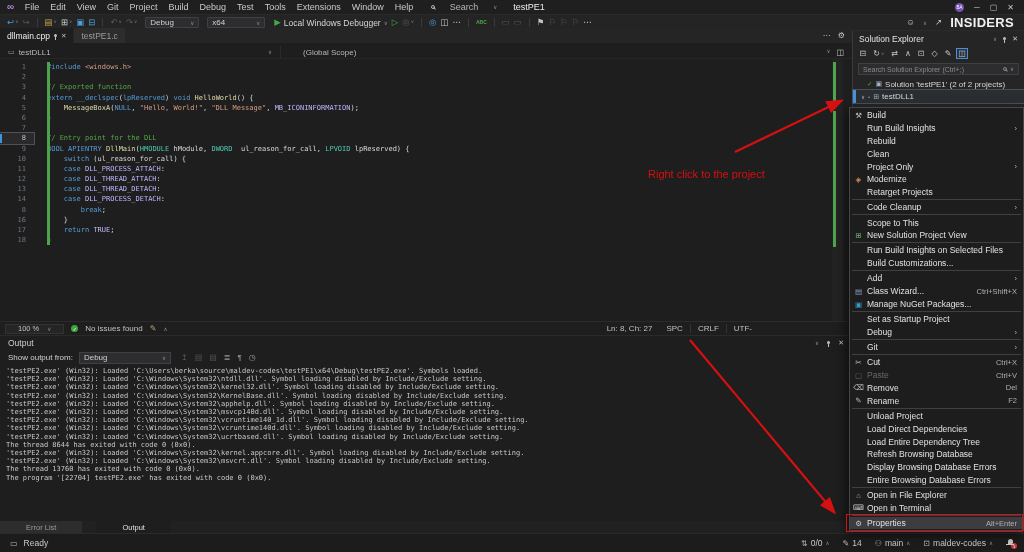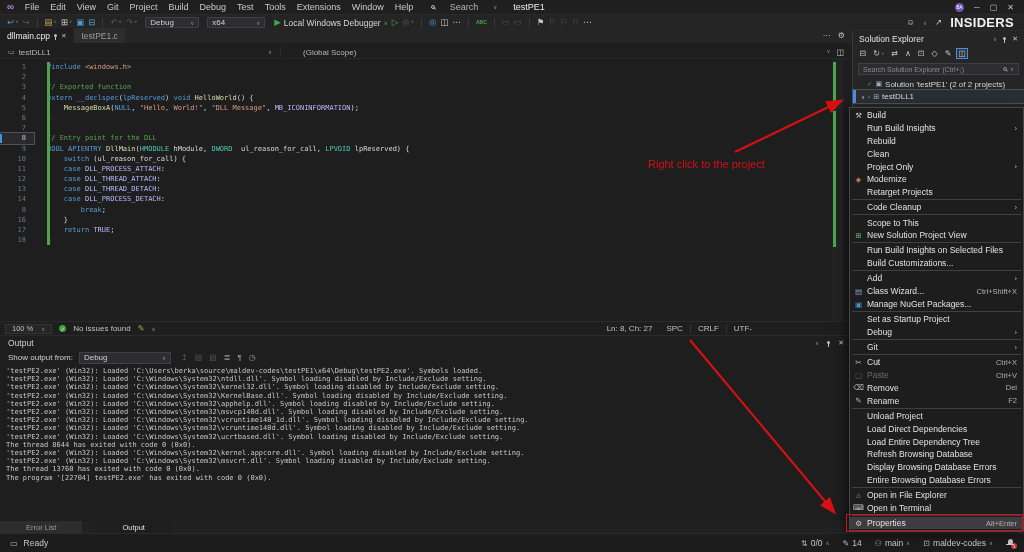--- a/index.html
+++ b/index.html
@@ -57,21 +57,21 @@
   .cl.cur .ln{background:#2a2a2d;outline:1px solid #50505a;color:#c6c6c6}
   .cl.cur::before{content:"";position:absolute;left:0;top:1px;bottom:1px;width:2px;background:#3a96dd}
   .tk-k{color:#569cd6}.tk-t{color:#4ec9b0}.tk-f{color:#dcdcaa}.tk-s{color:#d69d85}
   .tk-c{color:#57a64a}.tk-m{color:#beb7ff}.tk-p{color:#dadada}
   .strack{position:absolute;left:832px;top:0;width:11px;height:100%;background:#232324}
   .smk{position:absolute;left:833px;width:2.5px;background:#4da44d}
   .smk1{top:3px;height:45px}.smk2{top:52px;height:136px}
   
   .edstatus{position:absolute;left:0;top:321px;width:852px;height:14px;background:#1e1e1e;border-top:1px solid #2a2a2a;
             display:flex;align-items:center;gap:7px;padding:0 5px;font-size:8px;color:#c0c0c0}
-  .zoom-dd{display:flex;align-items:center;gap:8px;background:#252526;border:1px solid #333;height:10px;padding:0 6px;font-size:7.5px}
+  .zoom-dd{display:flex;align-items:center;gap:8px;background:#252526;border:1px solid #333;height:10px;padding:0 12px;font-size:7.5px}
   .chk{width:7px;height:7px;border-radius:50%;background:#3fa33f;color:#fff;font-size:5px;display:flex;align-items:center;justify-content:center;flex:none}
   .broom{color:#b5a06a;font-size:8px}
   .ed-right{margin-left:auto;display:flex;margin-right:88px}
   .ed-seg{padding:0 7px;border-left:1px solid #333}
   .ed-seg:first-child{border-left:none}
   
   .out-header{position:absolute;left:0;top:335px;width:852px;height:14px;background:#1e1e1e;border-top:1px solid #2a2a2a;
               display:flex;align-items:center;padding-left:8px;font-size:8.5px;color:#cfcfcf}
   .out-hicons{margin-left:auto;display:flex;align-items:center;gap:8px;padding-right:8px;font-size:7px;color:#c5c5c5}
   .out-toolbar{position:absolute;left:0;top:349px;width:852px;height:17px;display:flex;align-items:center;gap:6px;
@@ -119,21 +119,21 @@
   .sb-left{display:flex;align-items:center;gap:6px}
   .sb-right{margin-left:auto;display:flex;align-items:center;gap:13px}
   .sb-item{display:flex;align-items:center;gap:3px}
   .sb-ic{font-size:8px;color:#b5b5b5}
   .bell{position:relative;width:8px;height:8px}
   .bell::before{content:"";position:absolute;left:1.5px;top:0;width:5px;height:5px;background:#c9c9c9;border-radius:50% 50% 0 0}
   .bell::after{content:"";position:absolute;left:0;top:5px;width:8px;height:1px;background:#c9c9c9}
   .badge{position:absolute;right:-3px;bottom:-2px;width:6px;height:6px;border-radius:50%;background:#c43a3a;color:#fff;
          font-size:4px;display:flex;align-items:center;justify-content:center}
   
-  .note{position:absolute;left:648px;top:158px;color:#d51010;font-size:11px;z-index:60;white-space:nowrap}
+  .note{position:absolute;left:648px;top:168px;color:#d51010;font-size:11px;z-index:60;white-space:nowrap}
   .red-rect{position:absolute;left:846px;top:514px;width:177px;height:18px;border:1.5px solid #d51010;z-index:60;pointer-events:none}
   .overlay{position:absolute;left:0;top:0;width:1024px;height:552px;z-index:55;pointer-events:none}
 </style>
 </head>
 <body>
 
 <div class="titlebar">
   <span class="vs-logo">∞</span>
   <span style="display:flex">
       <span class="mb-item">File</span>

